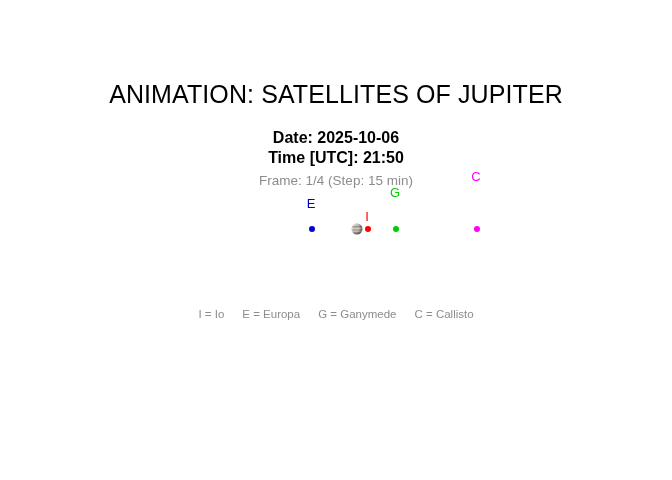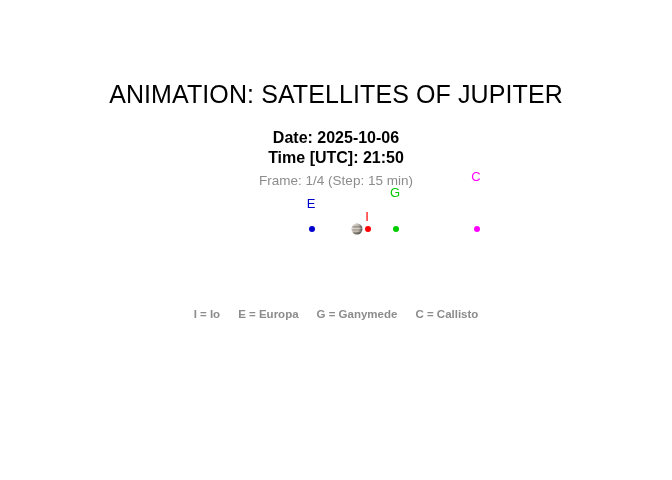--- a/index.html
+++ b/index.html
@@ -104,21 +104,20 @@
   .legend {
     position: absolute;
     left: 0;
     top: 307px;
     width: 672px;
     text-align: center;
     color: #8c8c8c;
     font-size: 11.5px;
     line-height: 14px;
     white-space: nowrap;
-    font-weight: bold;
   }
   .legend-entry {
     display: inline-block;
     margin: 0 9px;
   }
 </style>
 </head>
 <body>
 
 <div id="canvas">

